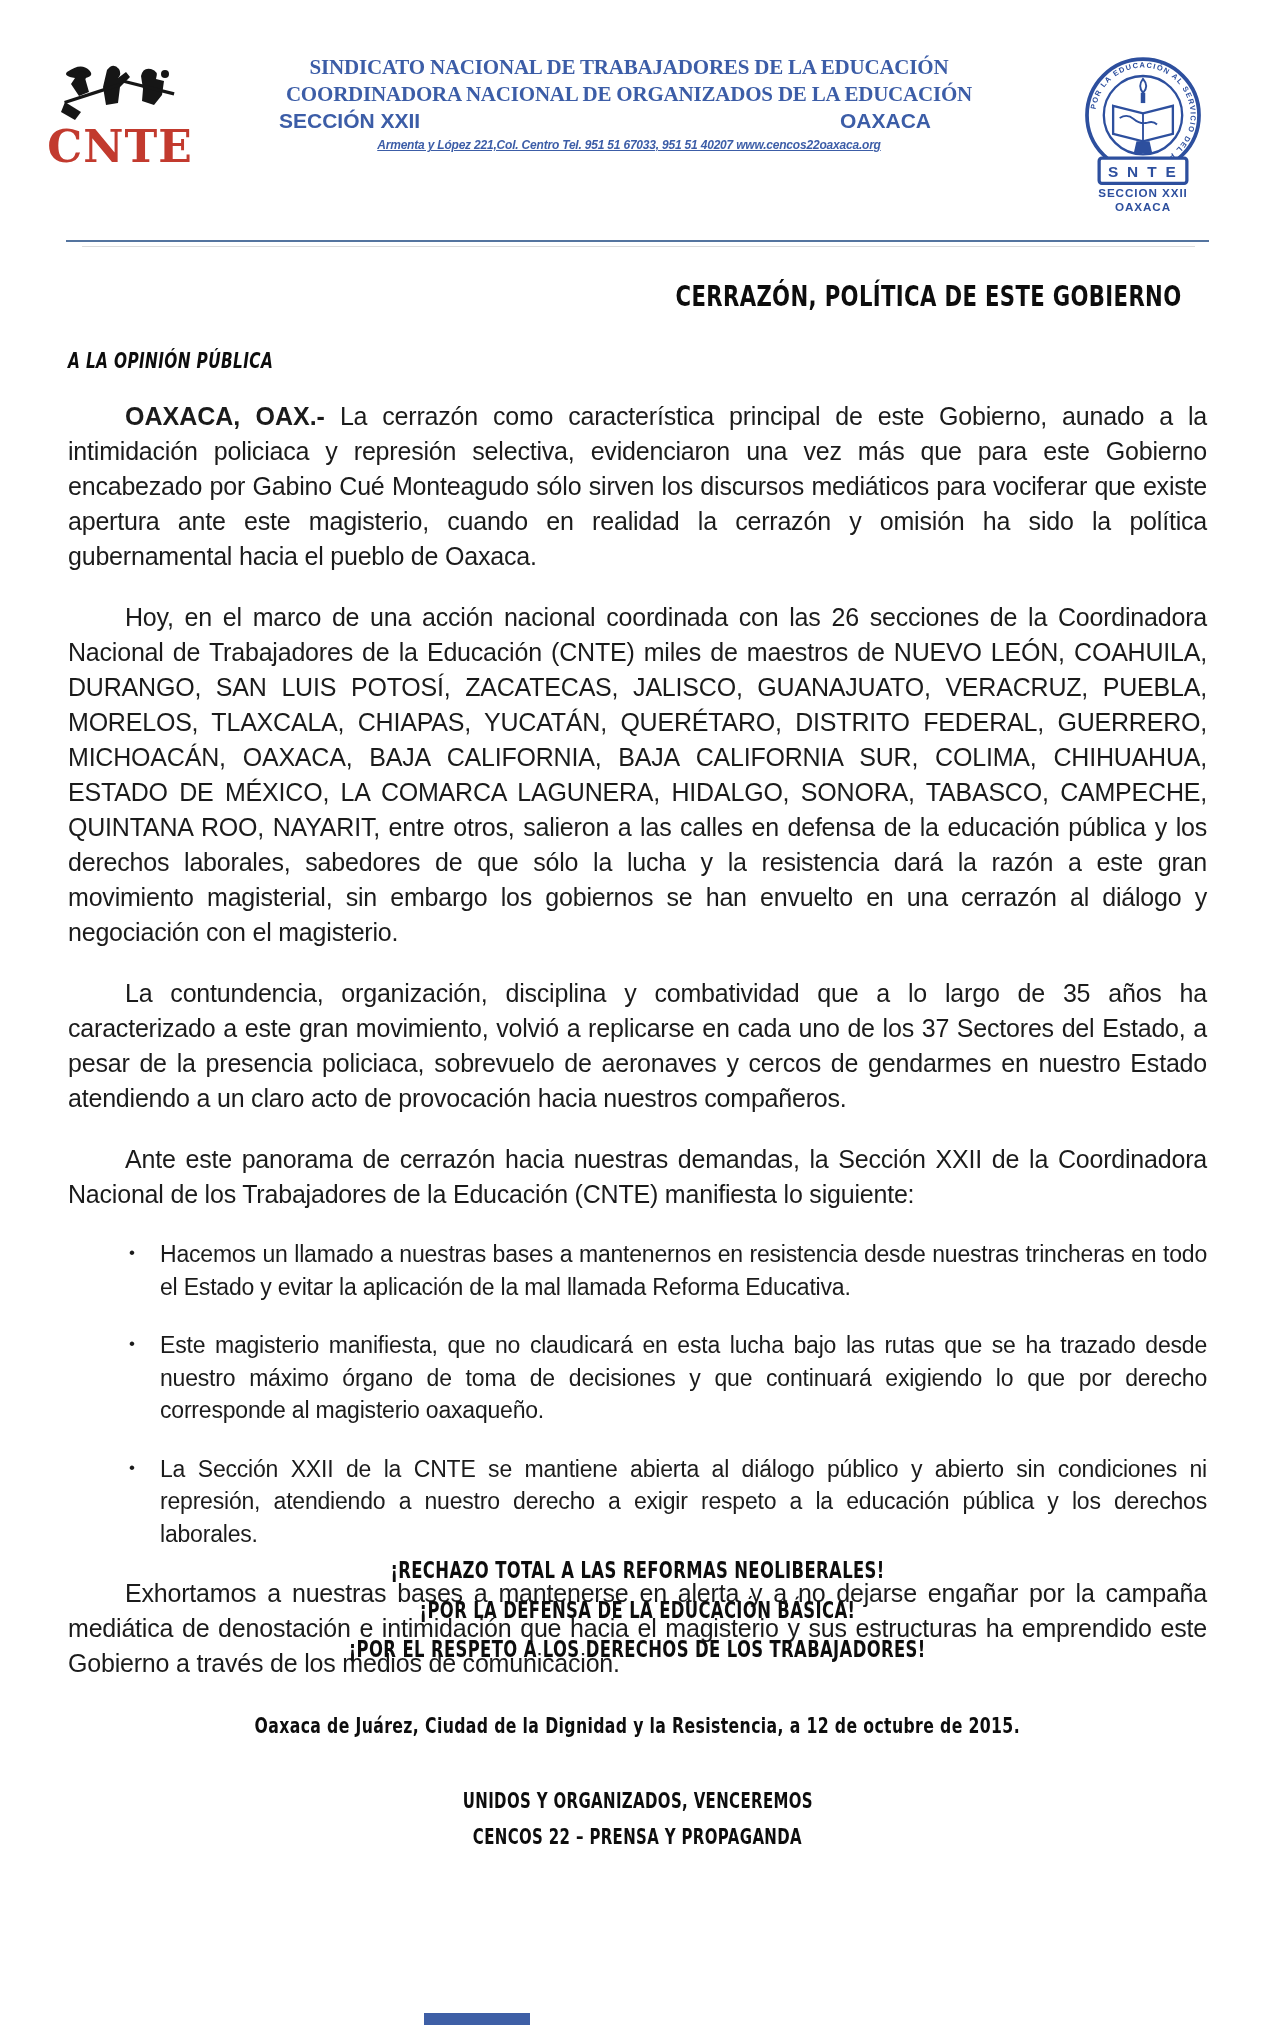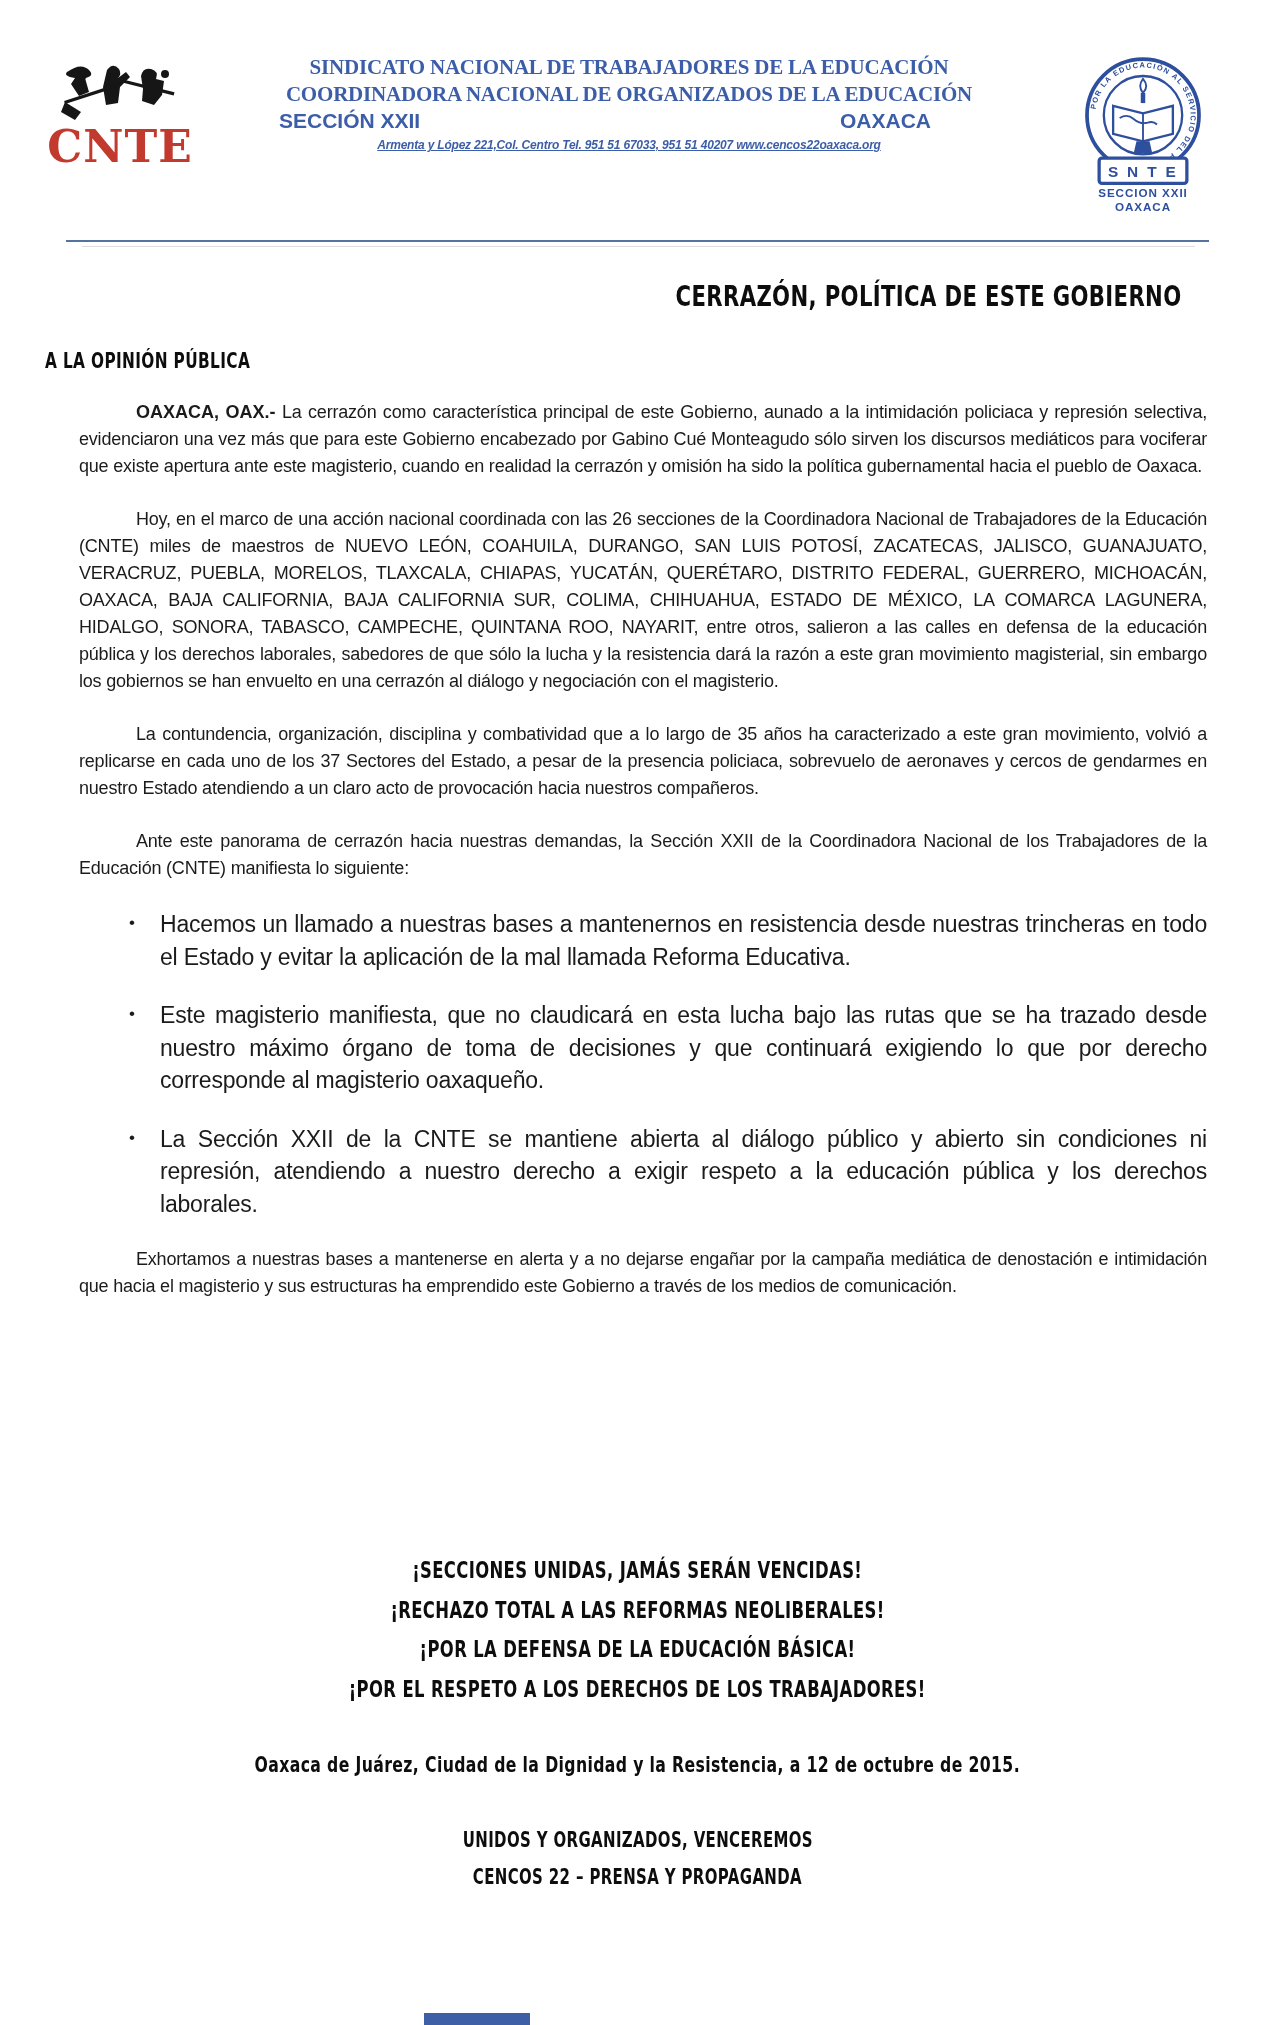--- a/index.html
+++ b/index.html
@@ -21,25 +21,25 @@
   .logo-snte { flex:0 0 160px; width:160px; height:182px; margin-top:-2px; }
   
   .header-rule { margin:0 66px; border-top:2.5px solid #54749f; }
   .header-rule::after { content:""; display:block; height:1px; background:#dcdcdc; margin:4px 14px 0 16px; }
   
   .display { display:inline-block; transform:scaleX(0.73); transform-origin:center;
              white-space:nowrap; font-family:"DejaVu Sans",sans-serif; font-weight:bold;
              letter-spacing:0.5px; color:#0d0d0d; }
   .title-wrap { text-align:right; margin-top:32px; }
   .doc-title { font-size:29px; }
-  .salutation-wrap { margin:36px 68px 0 45px; }
+  .salutation-wrap { margin:36px 68px 0 68px;font-style:italic; }
   .salutation { font-size:21px; transform-origin:left center; }
   
   .body-copy { margin:0 68px; }
-  .para { font-size:18px; line-height:27px; text-align:justify; margin:26px 0 0 11px;
+  .para { font-size:25px; line-height:35px; text-align:justify; margin:26px 0 0 0;
           text-indent:57px; letter-spacing:-0.2px; }
   .para b { letter-spacing:0; }
   .bullet-list { list-style:none; margin:0; padding:0; }
   .bullet-list li { position:relative; margin:26px 0 0 92px; font-size:23px; line-height:32.5px;
                     text-align:justify; letter-spacing:-0.2px; }
   .bullet-list li::before { content:"\2022"; position:absolute; left:-31px; top:-1px;
                             font-size:17px; color:#1b1b1b; }
   
   .tail { position:absolute; top:1552px; left:0; width:100%; text-align:center; }
   .slogan { display:block; line-height:36.5px; }
@@ -131,21 +131,20 @@
       <li>Hacemos un llamado a nuestras bases a mantenernos en resistencia desde nuestras trincheras en todo el Estado y evitar la aplicación de la mal llamada Reforma Educativa.</li>
       <li>Este magisterio manifiesta, que no claudicará en esta lucha bajo las rutas que se ha trazado desde nuestro máximo órgano de toma de decisiones y que continuará exigiendo lo que por derecho corresponde al magisterio oaxaqueño.</li>
       <li>La Sección XXII de la CNTE se mantiene abierta al diálogo público y abierto sin condiciones ni represión,  atendiendo a nuestro derecho a exigir respeto a la educación pública y los derechos laborales.</li>
     </ul>
 
     <p class="para">Exhortamos a nuestras bases a mantenerse en alerta y a no dejarse engañar por la campaña mediática de denostación e intimidación que hacia el magisterio y sus estructuras ha emprendido este Gobierno a través de los medios de comunicación.</p>
   </main>
 
   <div class="tail">
     <div>
-      <span class="slogan"><span class="display">¡SECCIONES UNIDAS, JAMÁS SERÁN VENCIDAS!</span></span>
       <span class="slogan"><span class="display">¡RECHAZO TOTAL A LAS REFORMAS NEOLIBERALES!</span></span>
       <span class="slogan"><span class="display">¡POR LA DEFENSA DE LA EDUCACIÓN BÁSICA!</span></span>
       <span class="slogan"><span class="display">¡POR EL RESPETO A LOS DERECHOS DE LOS TRABAJADORES!</span></span>
     </div>
 
     <div class="date-wrap">
       <span class="display date-line">Oaxaca de Juárez, Ciudad de la Dignidad y la Resistencia, a 12 de octubre de 2015.</span>
     </div>
 
     <div class="committee">

